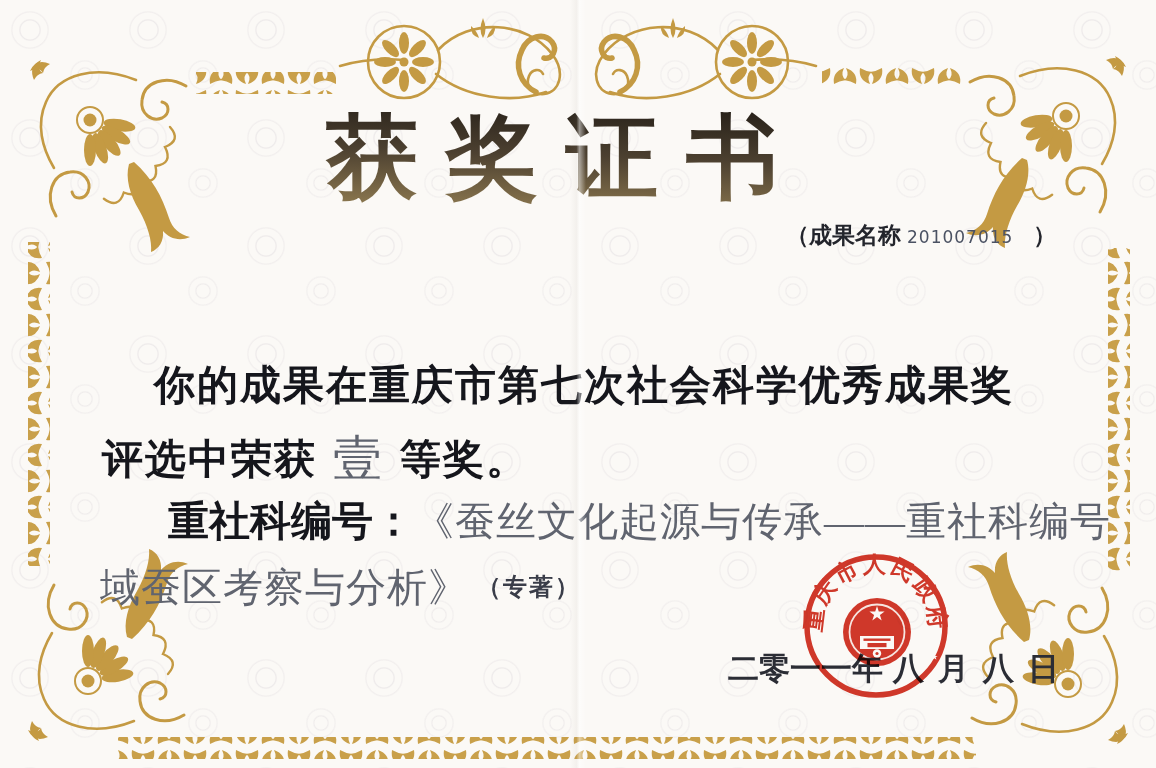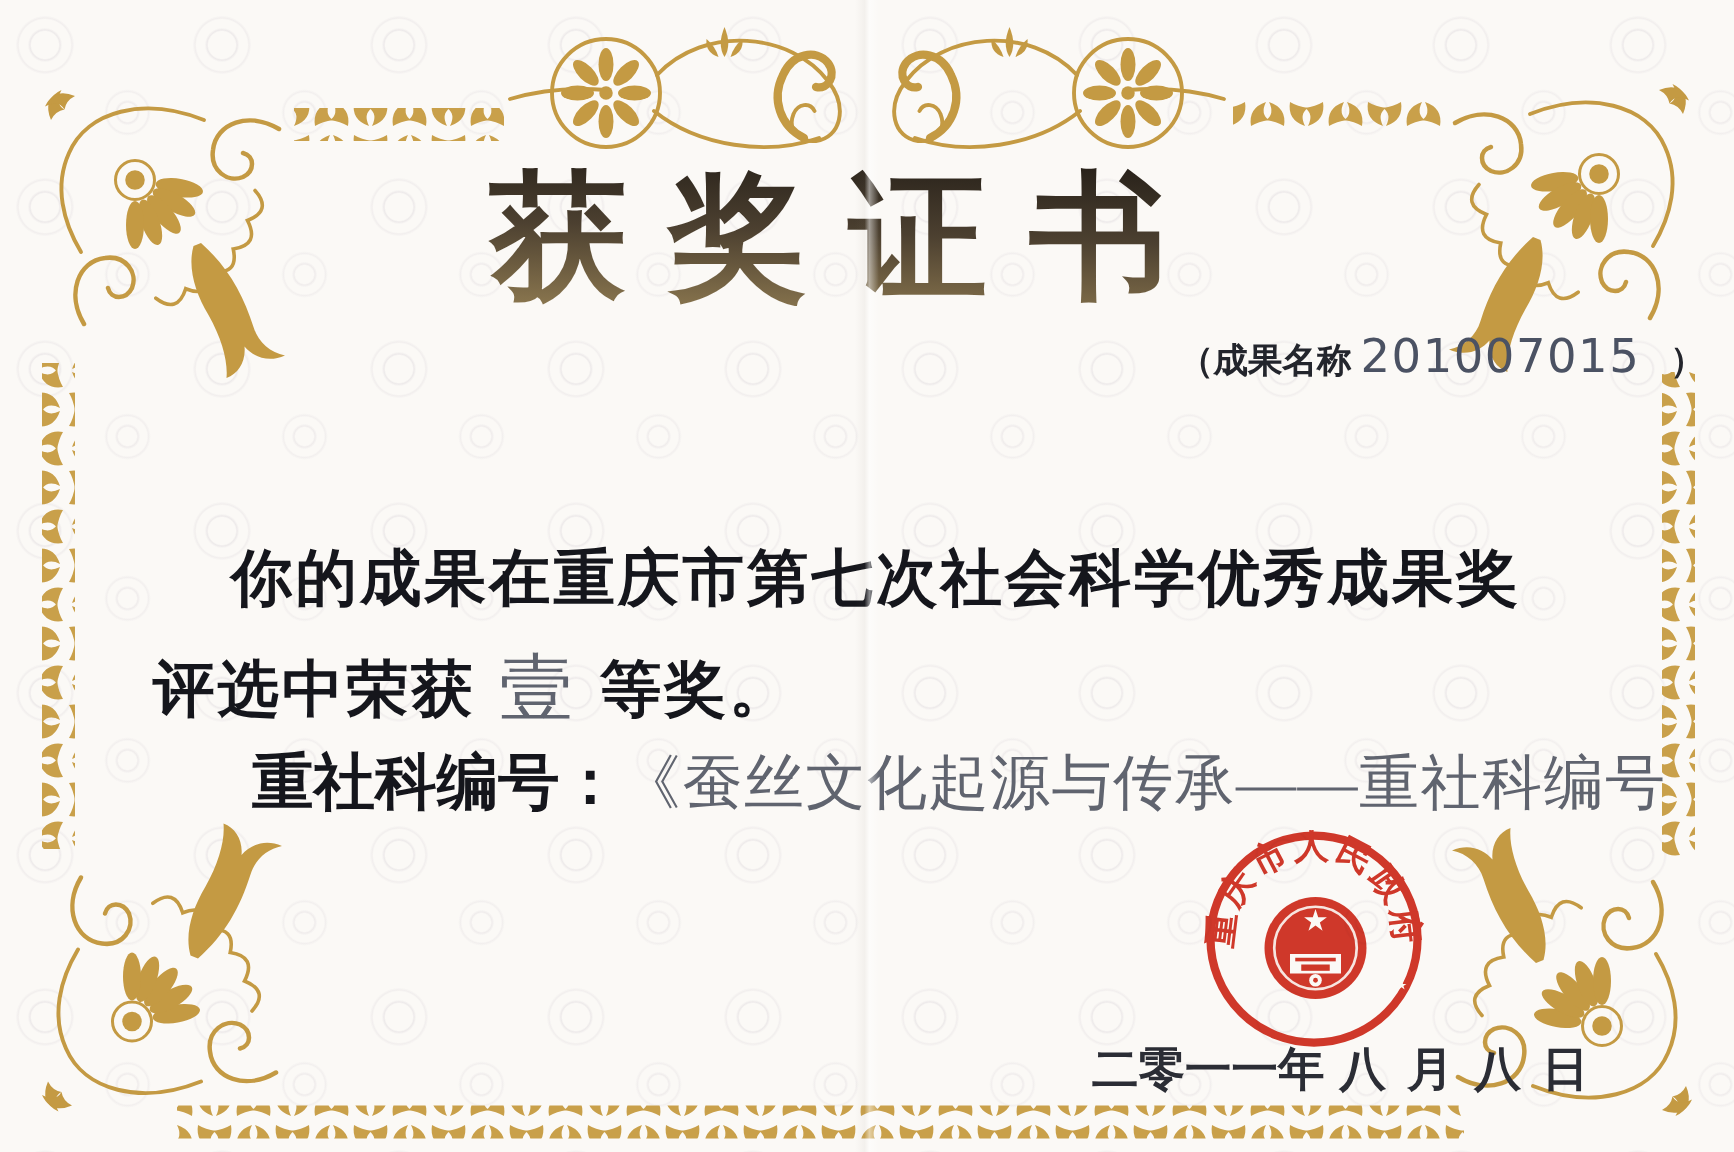--- a/index.html
+++ b/index.html
@@ -28,35 +28,35 @@
     left:0;right:0;top:112px;text-align:center;
     transform:translateX(-30px);
     font-size:92px;line-height:1;font-weight:900;letter-spacing:28px;
     background:linear-gradient(182deg,#262019 8%,#4c4030 48%,#937e53 96%);
     -webkit-background-clip:text;background-clip:text;
     color:transparent;
   }
   .serial{left:786px;top:220px;font-size:23px;color:#23252c;font-weight:700;}
   .serial .num{
     font-family:"DejaVu Sans","Liberation Sans",sans-serif;
-    font-size:31px;color:#4b5263;font-weight:400;letter-spacing:1px;margin:0 6px;
+    font-size:17px;color:#4b5263;font-weight:400;letter-spacing:1px;margin:0 6px;
   }
   .serial .suf{margin-left:14px;}
   .salutation{left:112px;top:292px;font-size:42px;line-height:1.1;}
   .hand{color:#60646f;font-weight:500;}
   .salutation .name{letter-spacing:6px;margin-right:14px;}
   .ink{color:#15161c;font-weight:800;}
   .line1{left:154px;top:358px;font-size:41px;letter-spacing:2px;}
   .line2{left:102px;top:426px;font-size:41px;letter-spacing:2px;}
   .grade{font-size:49px;margin:0 16px;vertical-align:-2px;}
   .line3{left:168px;top:494px;font-size:41px;}
   .worktitle{font-size:40px;letter-spacing:1px;}
   .line4{left:100px;top:560px;font-size:40px;letter-spacing:1px;}
   .worktype{font-size:24px;color:#3a3d49;font-weight:600;margin-left:8px;vertical-align:6px;letter-spacing:2px;}
-  .date{left:728px;top:648px;font-size:31px;color:#2b2d35;font-weight:700;margin-top:44px;}
+  .date{left:728px;top:648px;font-size:31px;color:#2b2d35;font-weight:700;}
   .date .md{letter-spacing:14px;margin-left:10px;}
   .seal{
     position:absolute;left:776px;top:526px;width:200px;height:200px;
     mix-blend-mode:multiply;opacity:0.93;
   }
 </style>
 </head>
 <body>
 
 <div class="certificate">
@@ -158,20 +158,21 @@
 
   <div class="abs serial"><span>（成果名称</span><span class="num">201007015</span><span class="suf">）</span></div>
 
 
   <div class="abs line1 ink">你的成果在重庆市第七次社会科学优秀成果奖</div>
 
   <div class="abs line2"><span class="ink">评选中荣获</span><span class="hand grade">壹</span><span class="ink">等奖。</span></div>
 
   <div class="abs line3"><span class="ink">重社科编号：</span><span class="hand worktitle">《蚕丝文化起源与传承——重社科编号</span></div>
 
+  <div class="abs line4"><span class="hand worktitle">域蚕区考察与分析》</span><span class="worktype">（专著）</span></div>
 
   <div class="abs date"><span>二零一一年</span><span class="md">八月八日</span></div>
 
   <svg class="seal" viewBox="0 0 200 200" aria-hidden="true">
     <circle cx="100" cy="100" r="69" fill="none" stroke="#d02a1a" stroke-width="5.5"></circle>
     <path id="sealArc" d="M51.1,122.8 A54,54 0 1 1 148.9,122.8" fill="none"></path>
     <text fill="#d02a1a" font-size="23" font-weight="700" letter-spacing="3" font-family="'Liberation Serif',serif">
       <textPath href="#sealArc" startOffset="50%" text-anchor="middle">重庆市人民政府</textPath>
     </text>
     <g>

